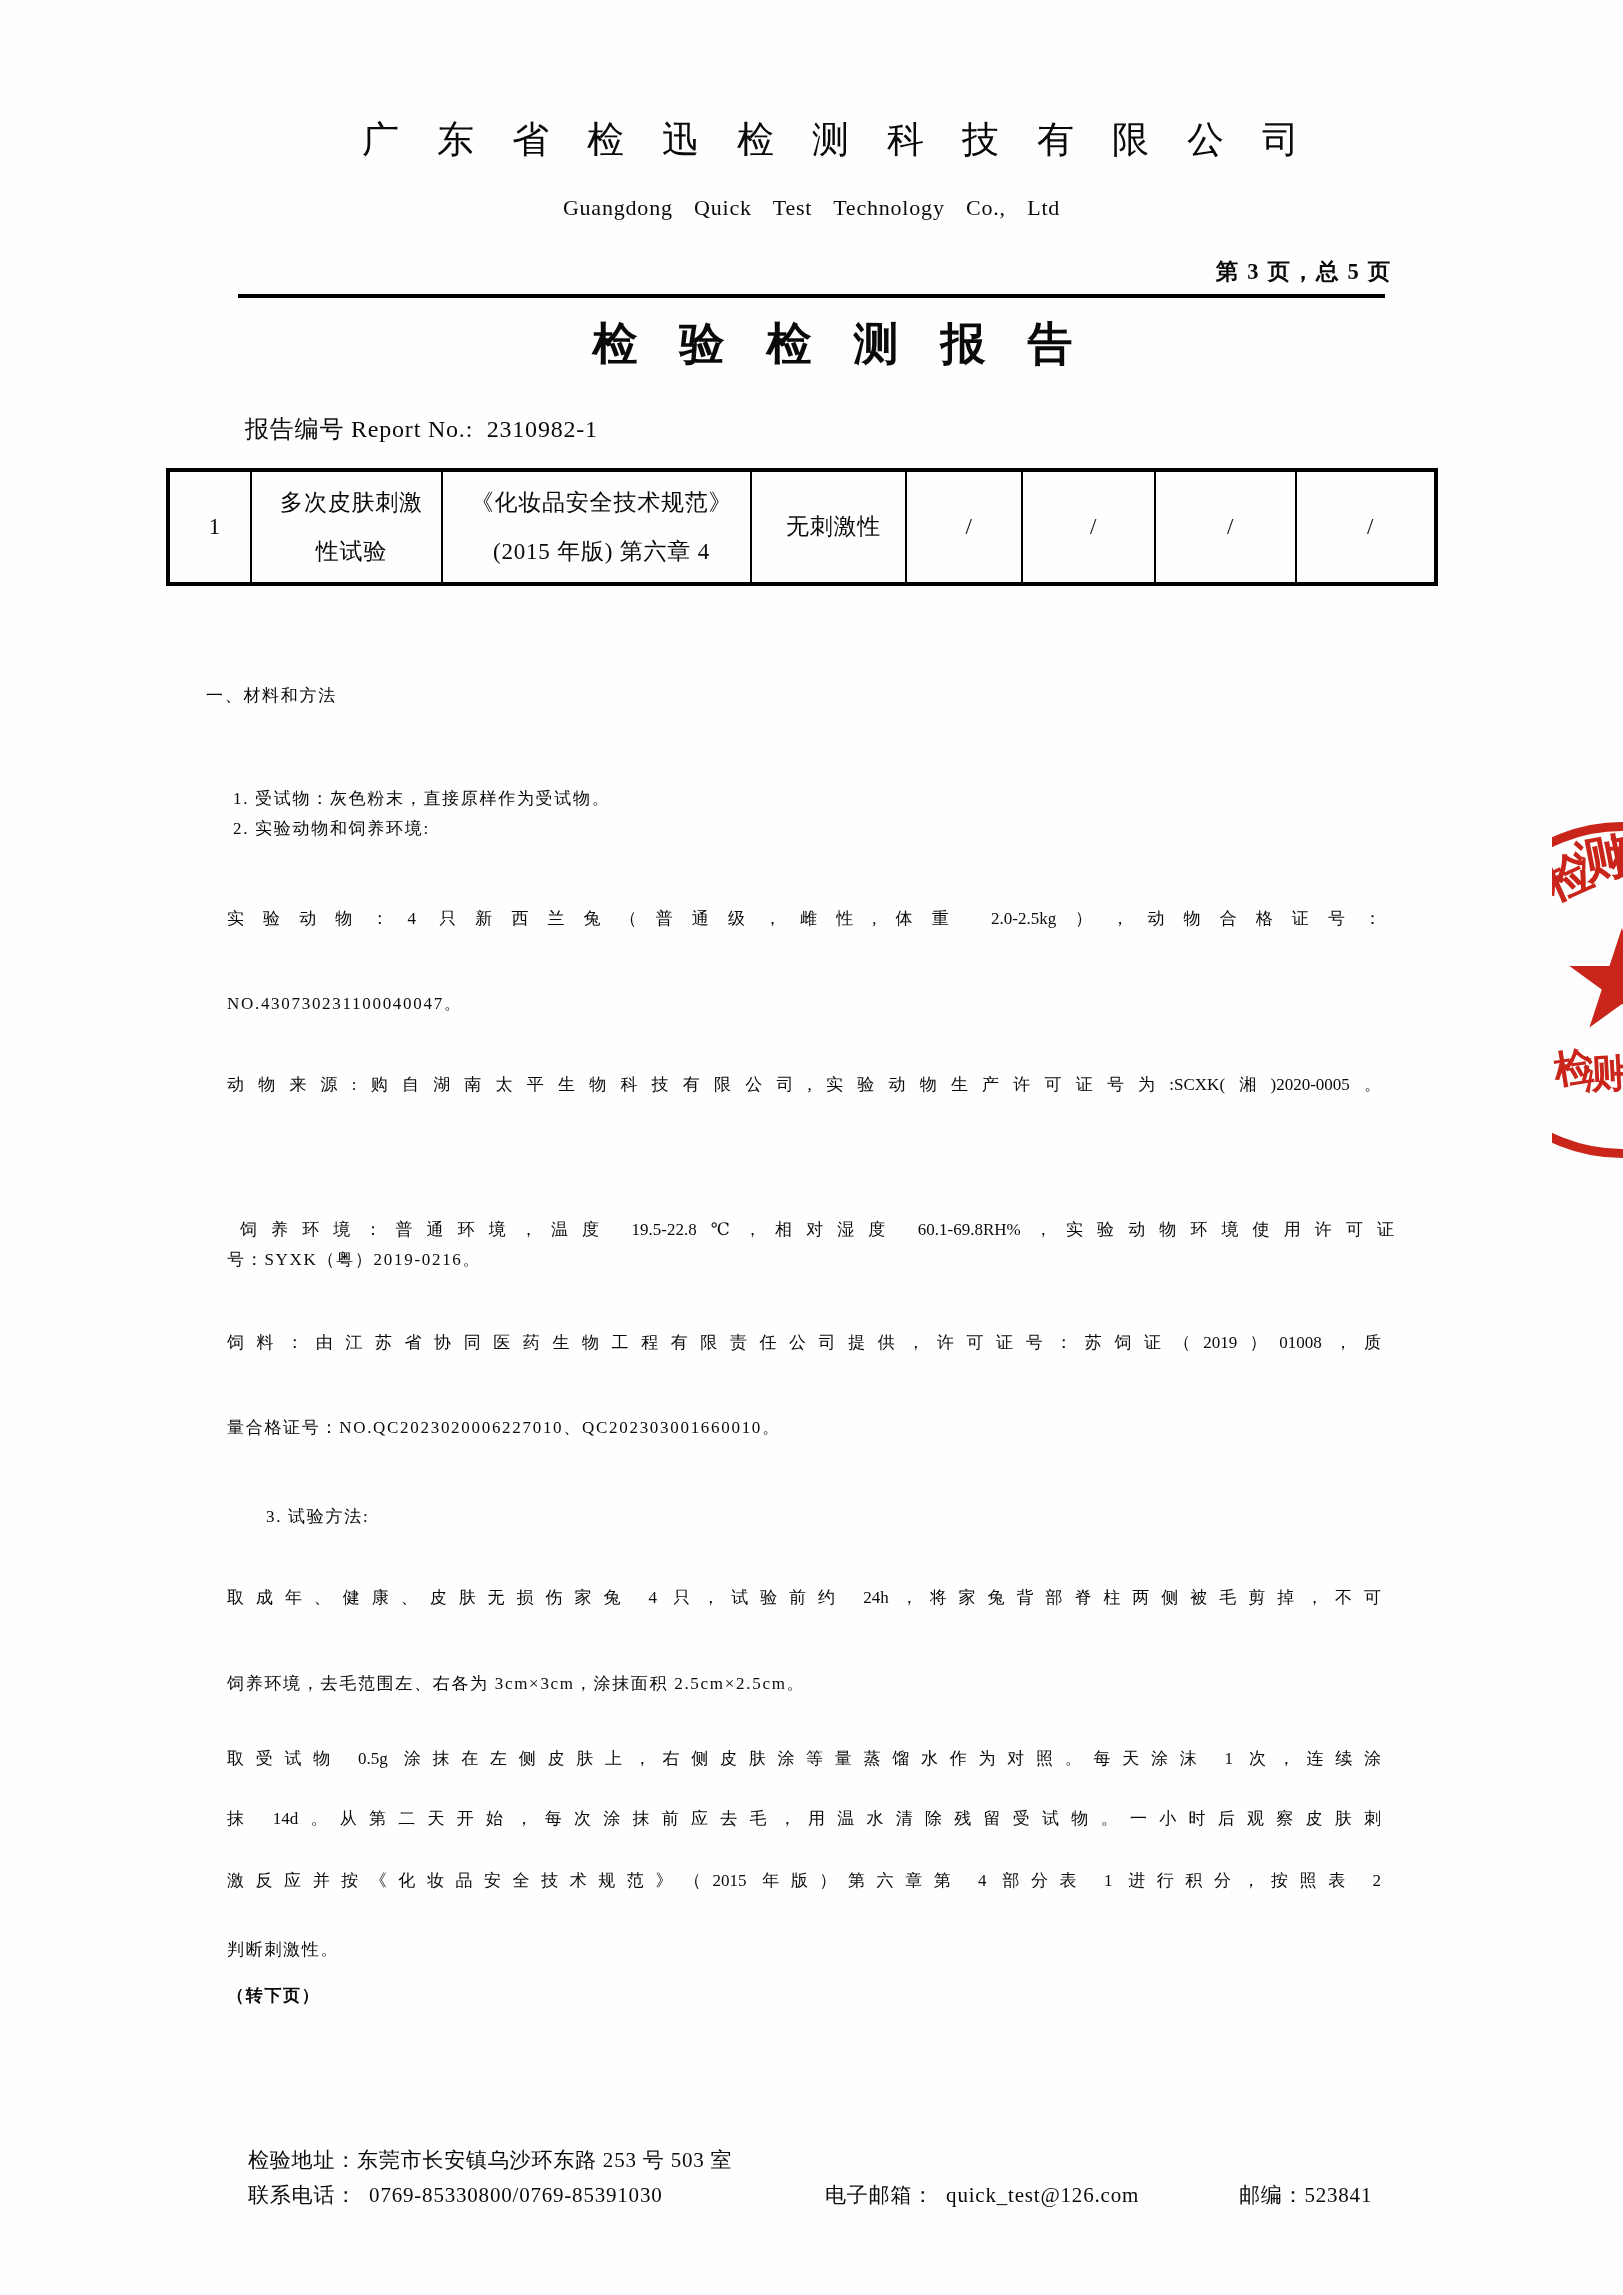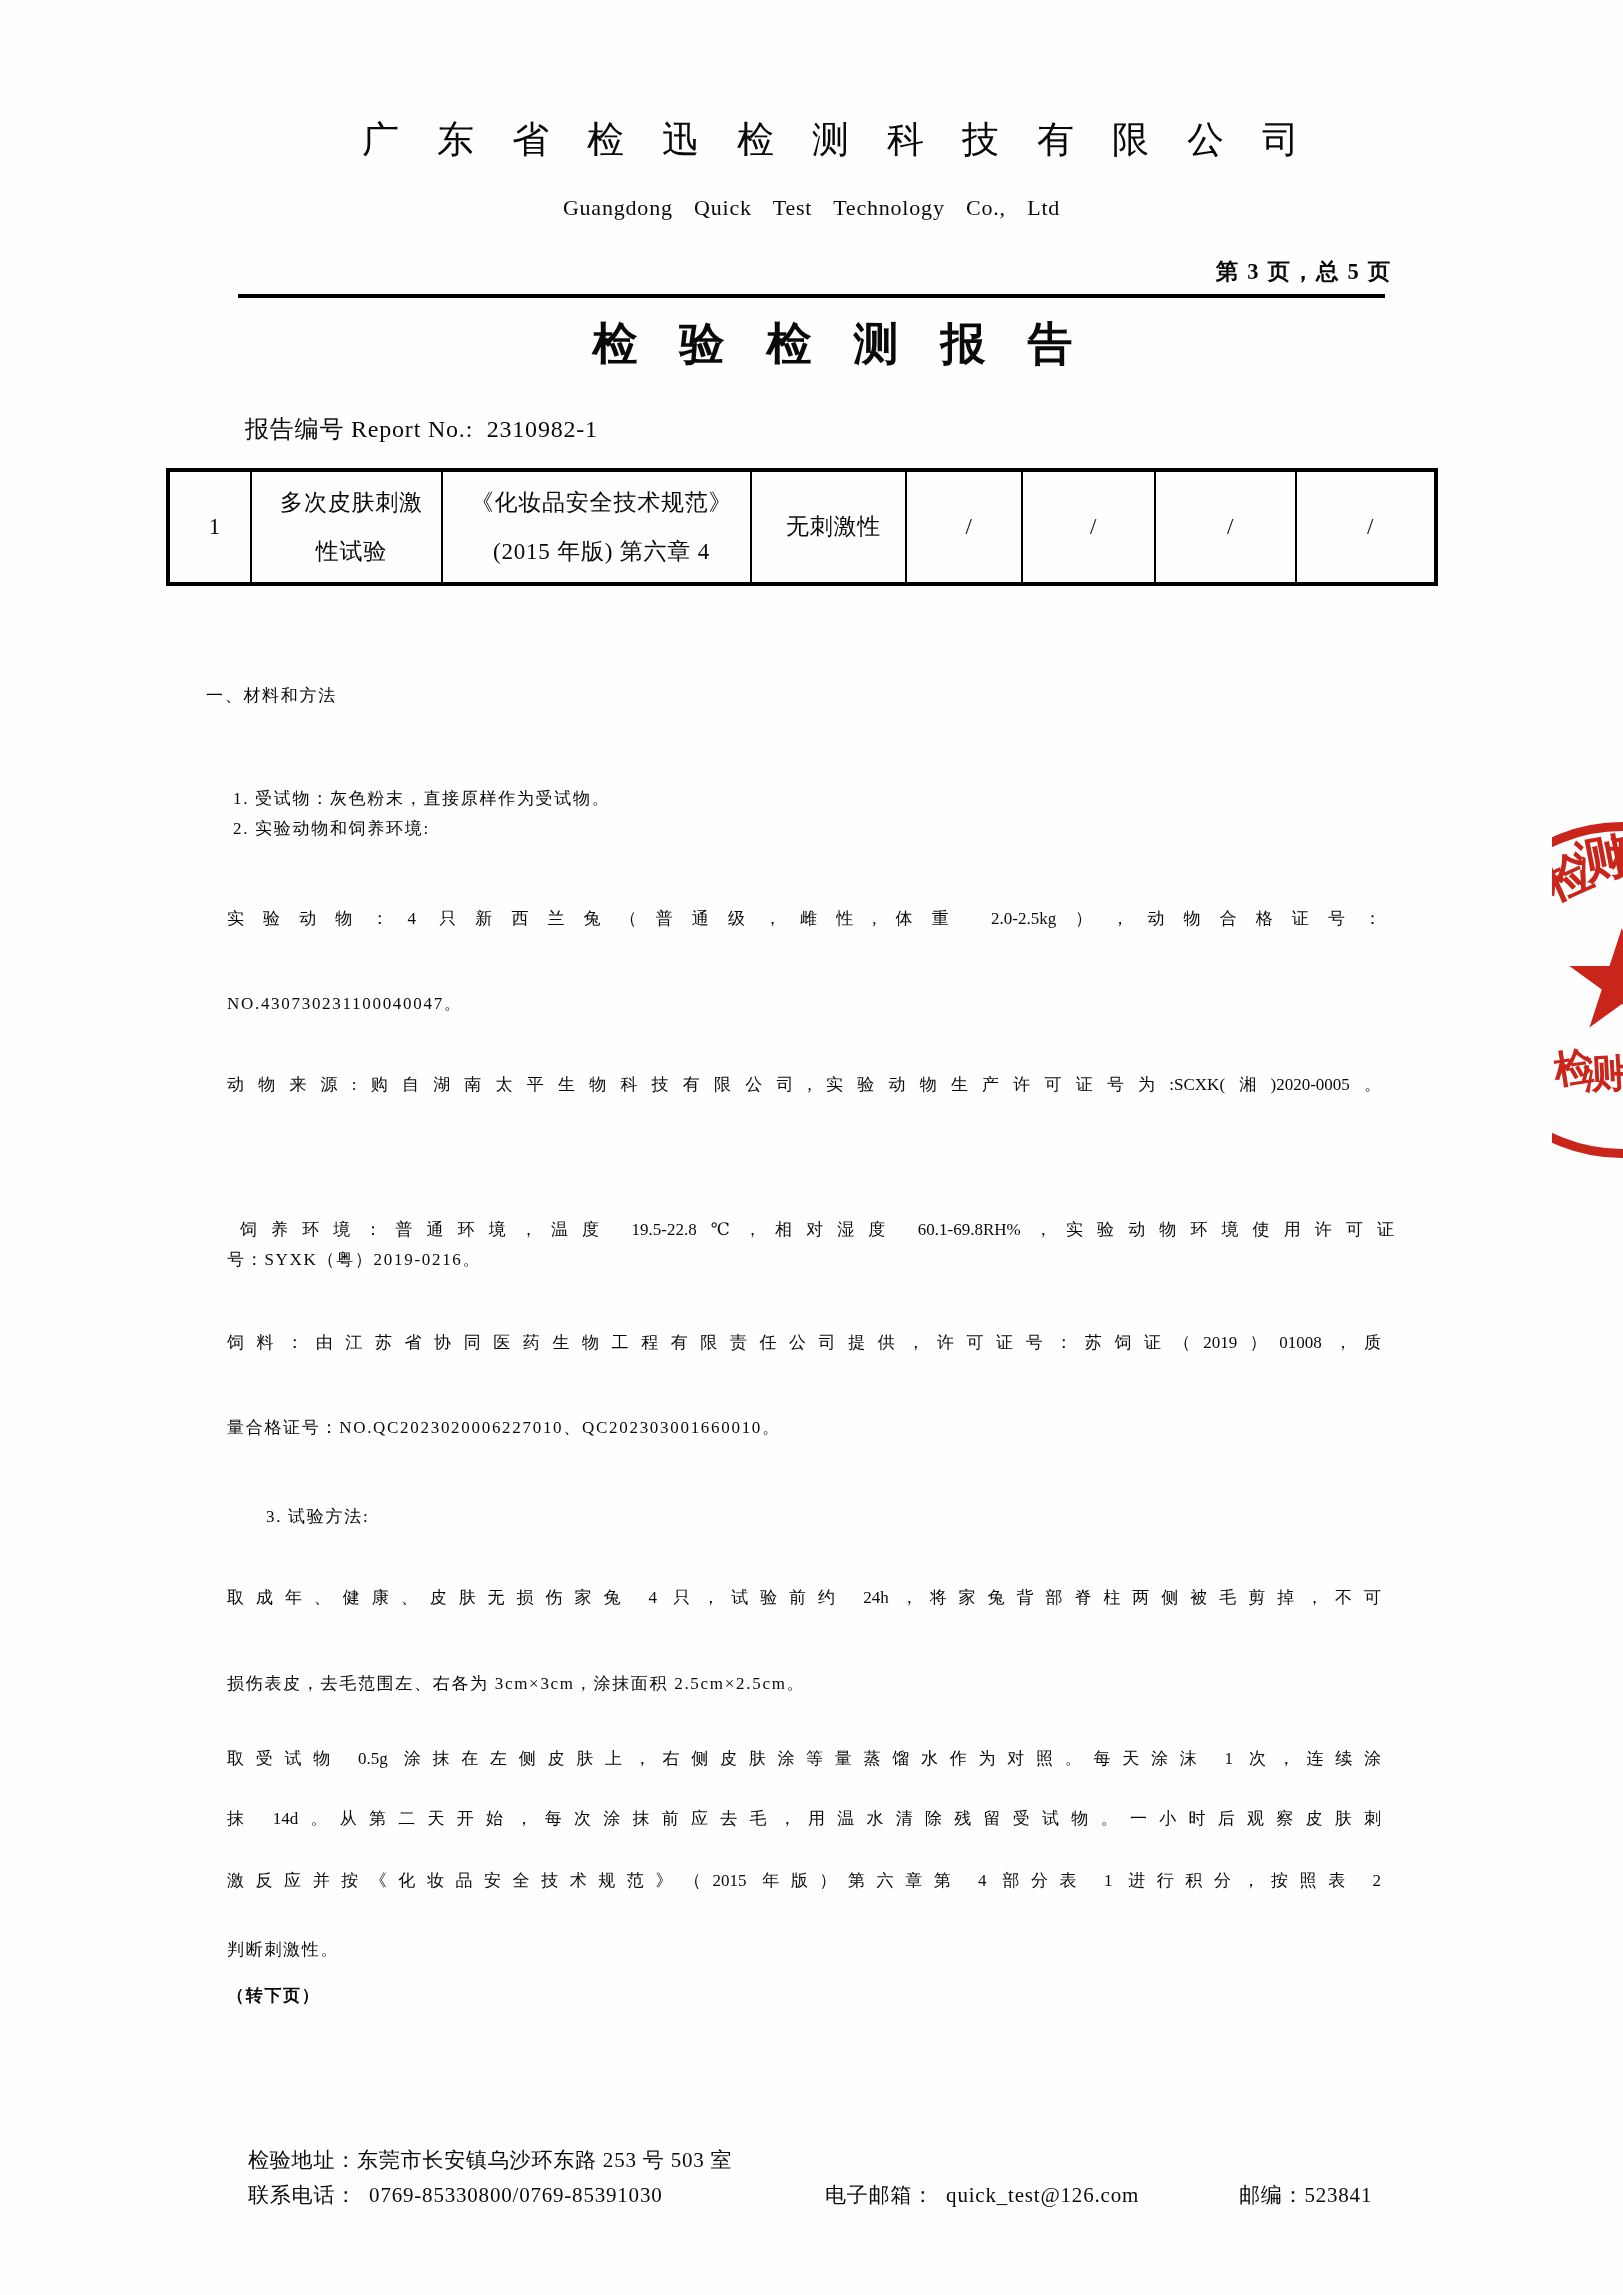--- a/index.html
+++ b/index.html
@@ -134,21 +134,21 @@
 <div class="bl" style="top:817px;left:233px;">2. 实验动物和饲养环境:</div>
 <div class="bl j" style="top:907px;left:227px;">实验动物：4 只新西兰兔（普通级，雌性,体重 2.0-2.5kg），动物合格证号：</div>
 <div class="bl" style="top:992px;left:227px;">NO.430730231100040047。</div>
 <div class="bl j" style="top:1073px;left:227px;">动物来源:购自湖南太平生物科技有限公司,实验动物生产许可证号为:SCXK(湘)2020-0005。</div>
 <div class="bl j" style="top:1218px;left:227px;margin-left:13px;">饲养环境：普通环境，温度 19.5-22.8℃，相对湿度 60.1-69.8RH%，实验动物环境使用许可证</div>
 <div class="bl" style="top:1248px;left:227px;">号：SYXK（粤）2019-0216。</div>
 <div class="bl j" style="top:1331px;left:227px;">饲料：由江苏省协同医药生物工程有限责任公司提供，许可证号：苏饲证（2019）01008，质</div>
 <div class="bl" style="top:1416px;left:227px;">量合格证号：NO.QC2023020006227010、QC202303001660010。</div>
 <div class="bl" style="top:1505px;left:246px;margin-left:20px;">3. 试验方法:</div>
 <div class="bl j" style="top:1586px;left:227px;">取成年、健康、皮肤无损伤家兔 4 只，试验前约 24h，将家兔背部脊柱两侧被毛剪掉，不可</div>
-<div class="bl" style="top:1672px;left:227px;">损伤表皮，去毛范围左、右各为 3cm×3cm，涂抹面积 2.5cm×2.5cm。</div>
+<div class="bl" style="top:1672px;left:227px;">饲养环境，去毛范围左、右各为 3cm×3cm，涂抹面积 2.5cm×2.5cm。</div>
 <div class="bl j" style="top:1747px;left:227px;">取受试物 0.5g 涂抹在左侧皮肤上，右侧皮肤涂等量蒸馏水作为对照。每天涂沫 1 次，连续涂</div>
 <div class="bl j" style="top:1807px;left:227px;">抹 14d。从第二天开始，每次涂抹前应去毛，用温水清除残留受试物。一小时后观察皮肤刺</div>
 <div class="bl j" style="top:1869px;left:227px;">激反应并按《化妆品安全技术规范》（2015 年版）第六章第 4 部分表 1 进行积分，按照表 2</div>
 <div class="bl" style="top:1938px;left:227px;">判断刺激性。</div>
 <div class="bl b" style="top:1984px;left:227px;">（转下页）</div>
 
 <div class="ft" style="top:2146px;left:248px;">检验地址：东莞市长安镇乌沙环东路 253 号 503 室</div>
 <div class="ft" style="top:2181px;left:248px;">联系电话：  0769-85330800/0769-85391030</div>
 <div class="ft" style="top:2181px;left:825px;">电子邮箱：  quick_test@126.com</div>
 <div class="ft" style="top:2181px;left:1239px;text-align:right;">邮编：523841</div>

